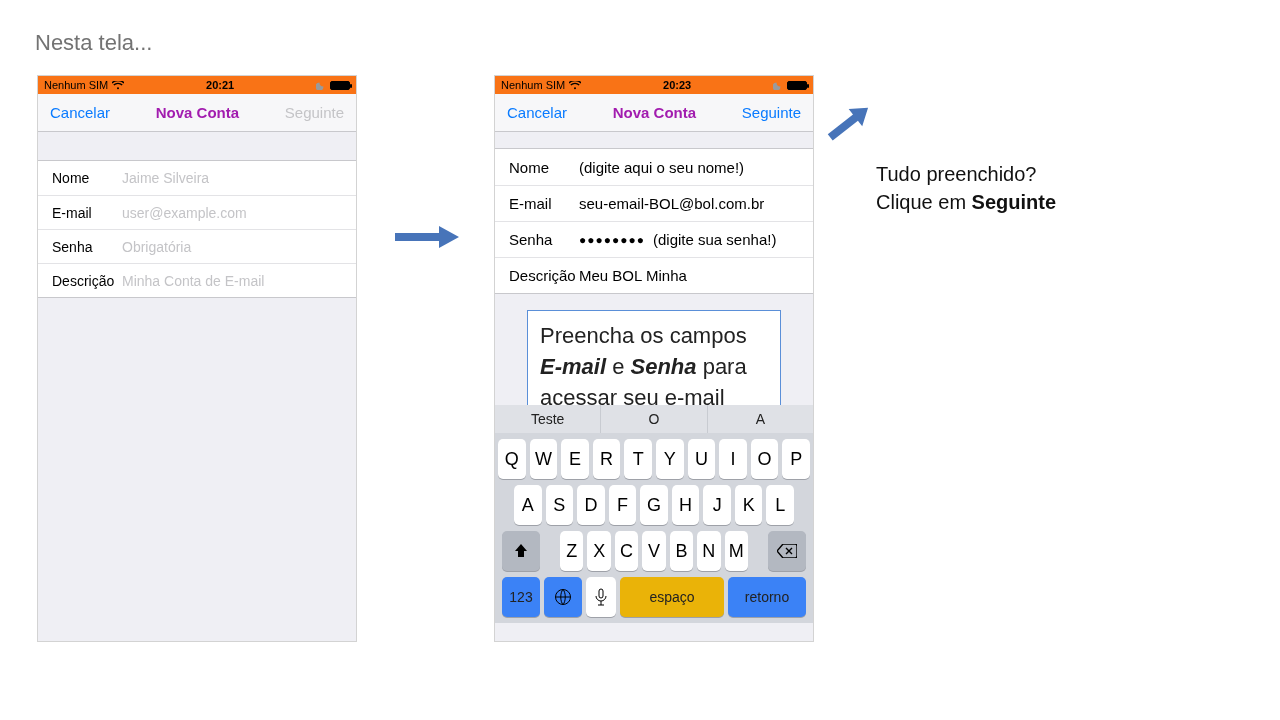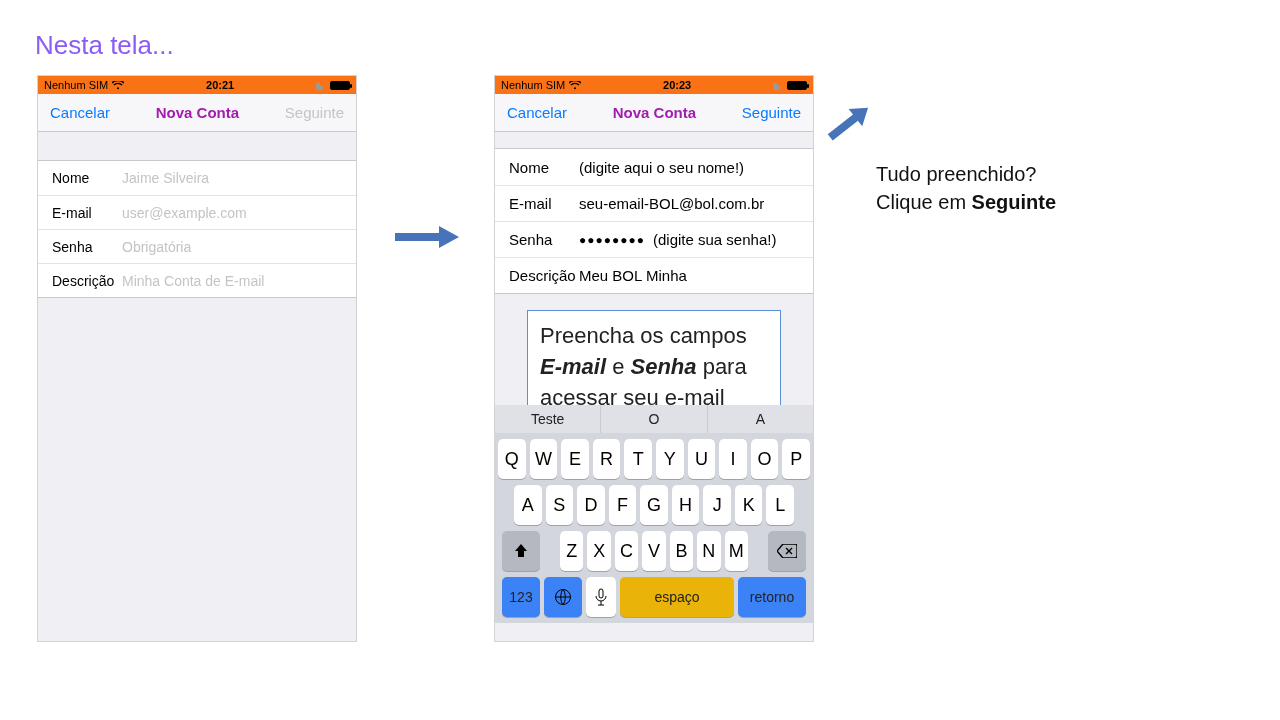--- a/index.html
+++ b/index.html
@@ -9,22 +9,22 @@
       background: #fff;
       width: 1280px;
       height: 720px;
       position: relative;
       color: #222;
     }
     .slide-title {
       position: absolute;
       top: 30px;
       left: 35px;
-      font-size: 26px;
-      color: #8b5cf6;
+      font-size: 22px;
+      color: #737373;
     }
 
     .phone {
       position: absolute;
       width: 320px;
       height: 567px;
       border: 1px solid #d3d3d3;
       background: #efeff4;
       overflow: hidden;
     }
@@ -153,21 +153,21 @@
     }
     .krow3 .spacer { width:12px; flex:none; }
     .bottomrow { display:flex; gap:4px; padding:0 4px; }
     .bk { background:#3b82f6; border-radius:5px; box-shadow:0 1px 0 #9ea1a8;
           height:40px; display:flex; align-items:center; justify-content:center;
           font-size:14px; }
     .bk.num   { width:38px; }
     .bk.globe { width:38px; }
     .bk.mic   { width:30px; background:#fff; }
     .bk.space { flex:1; background:#eab308; }
-    .bk.ret   { width:68px; }
+    .bk.ret   { width:78px; }
 
     
     .arrow-right {
       position:absolute;
       top: 225px; left: 395px;
       width: 64px; height: 24px;
     }
     .arrow-diag {
       position:absolute;
       top: 95px; left: 818px;

